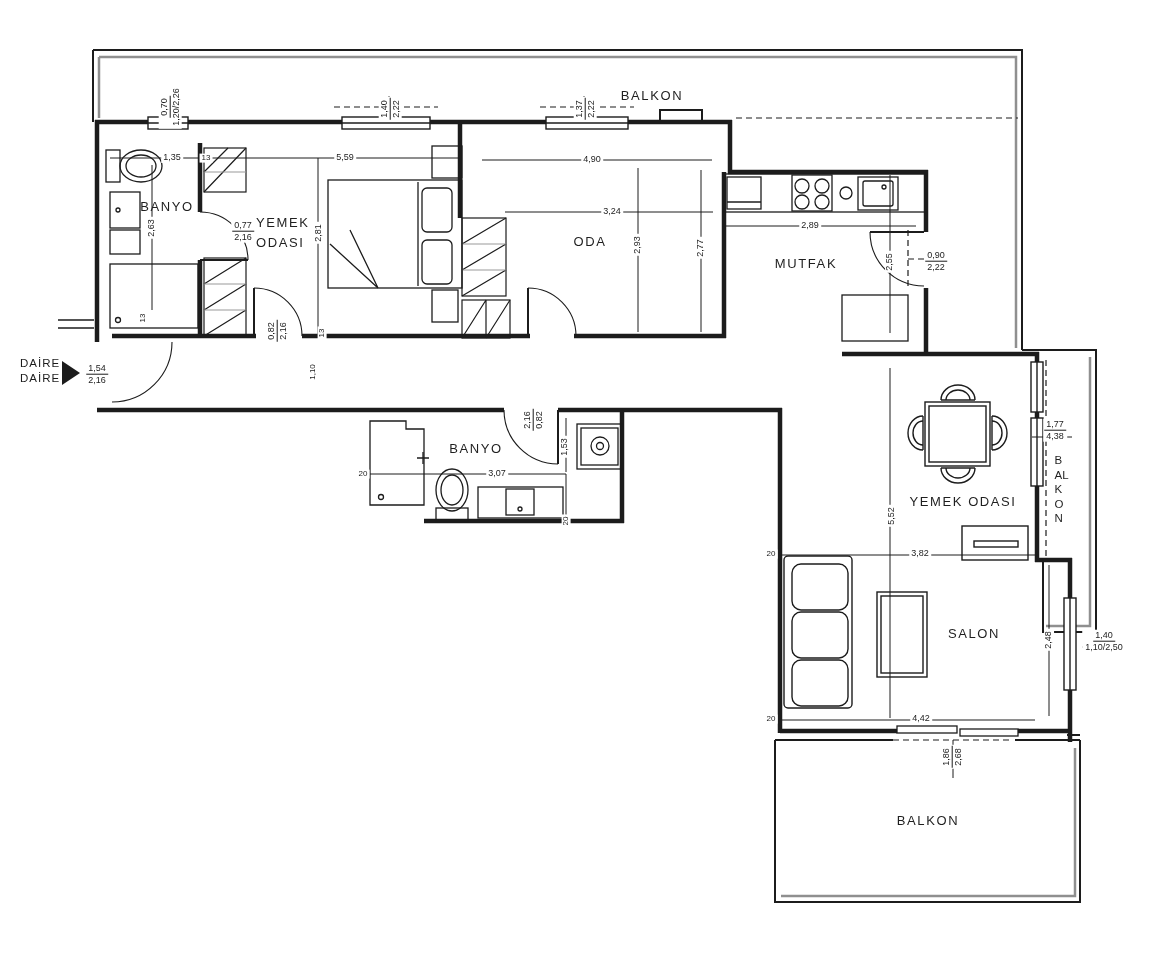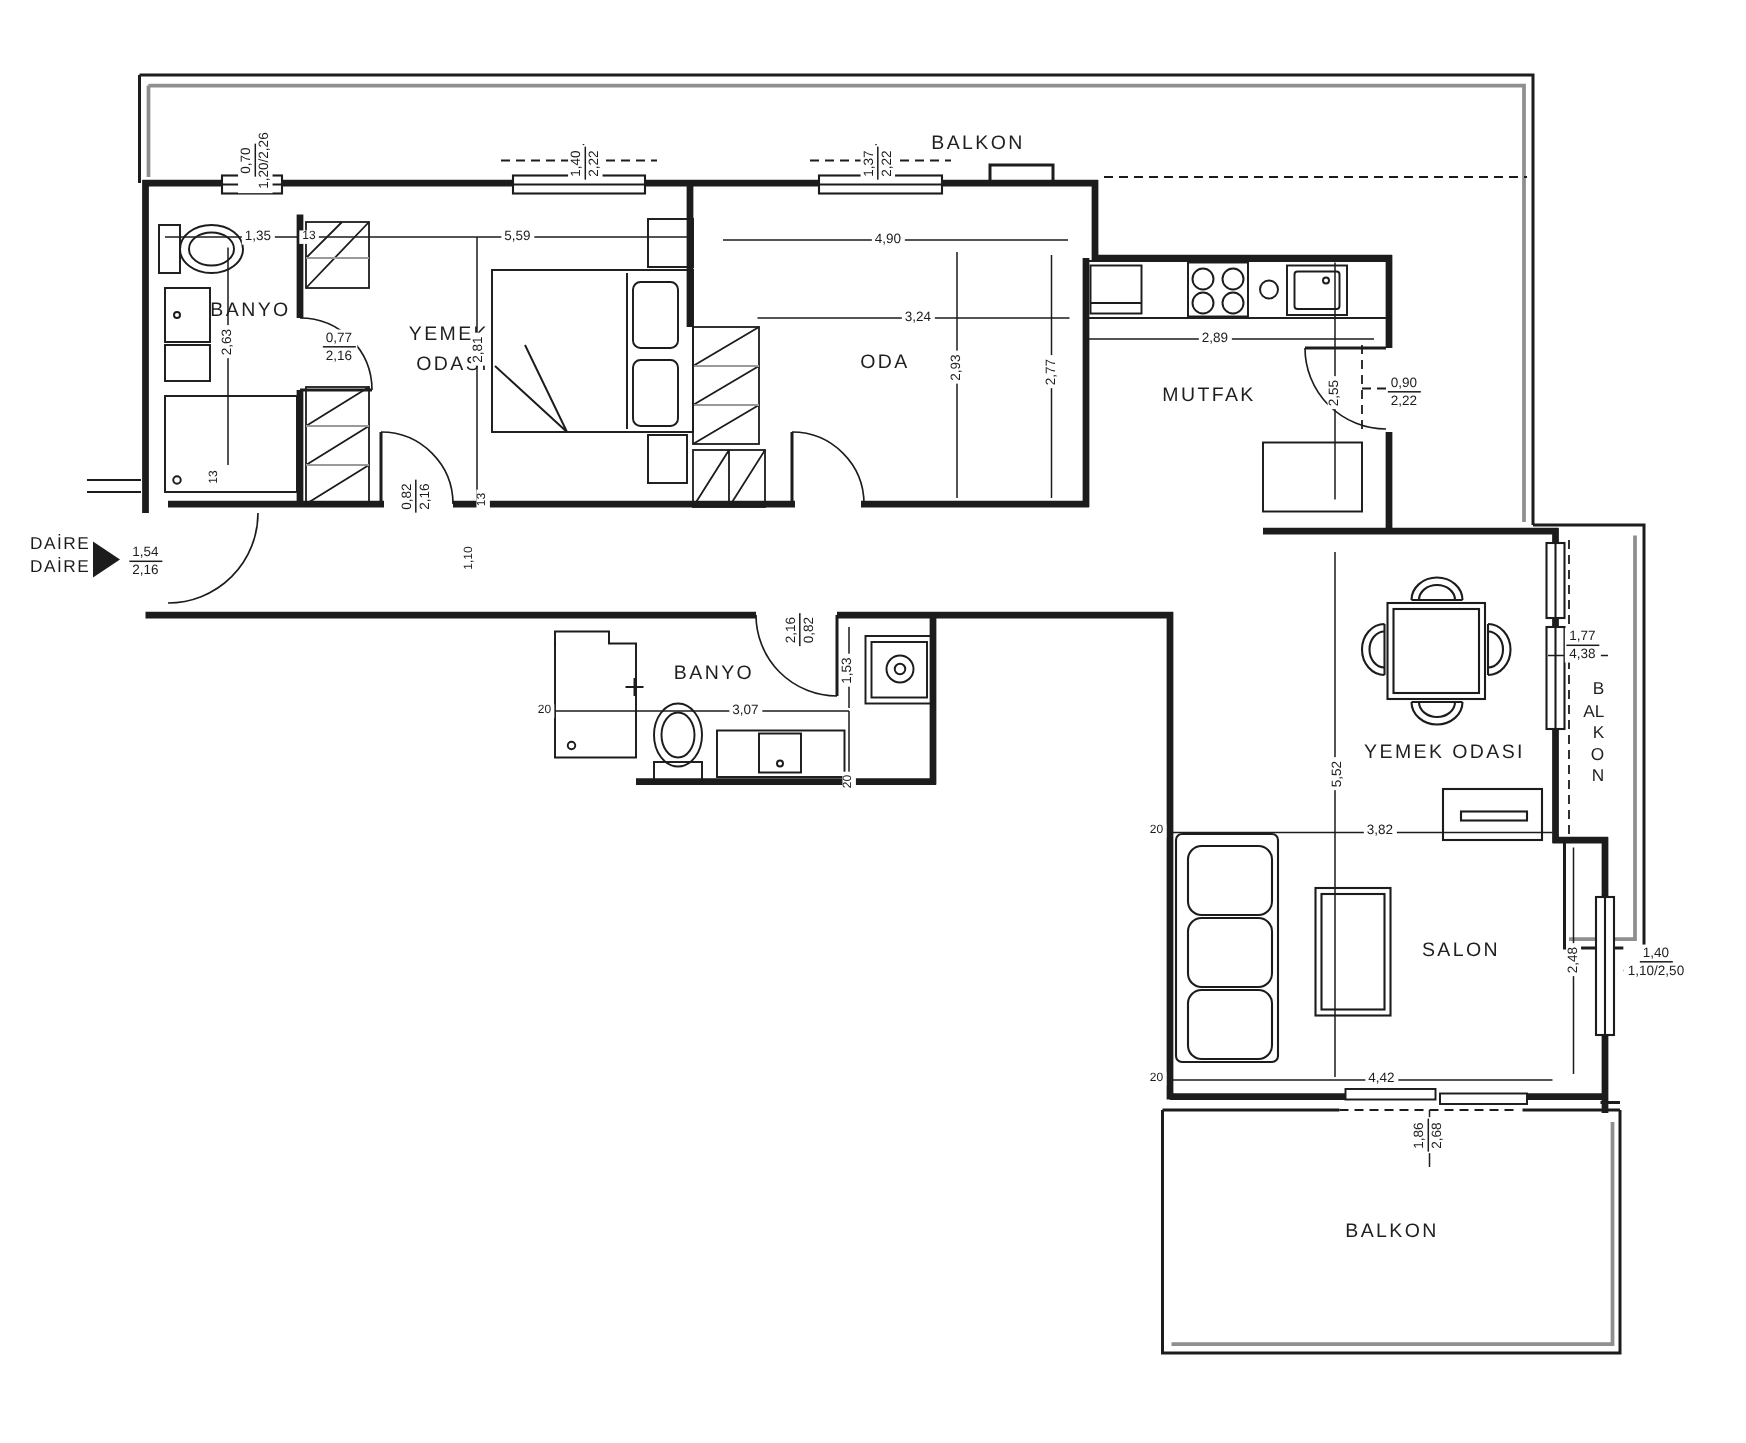--- a/index.html
+++ b/index.html
@@ -4,21 +4,21 @@
 <style>
   html,body{margin:0;padding:0;background:#ffffff;}
   #plan{
     position:relative;width:1164px;height:962px;background:#fff;overflow:hidden;
     font-family:"Liberation Sans","DejaVu Sans",sans-serif;color:#1c1c1c;
   }
   #drawing{position:absolute;left:0;top:0;}
   .room{
     position:absolute;transform:translate(-50%,-50%);
     font-size:13px;letter-spacing:1.6px;color:#1f1f1f;white-space:nowrap;
-    text-align:right;font-weight:400;
+    text-align:left;font-weight:400;
   }
   .room.wrap{white-space:normal;width:70px;line-height:1.55;}
   .room.vert{white-space:normal;width:15px;line-height:14.5px;word-break:break-all;
     font-size:11.5px;letter-spacing:0;}
   .dim{
     position:absolute;transform:translate(-50%,-50%);
     font-size:9px;background:#fff;padding:0 2px;white-space:nowrap;line-height:1.1;
   }
   .dim.small{font-size:8px;}
   .dim.vert{transform:translate(-50%,-50%) rotate(-90deg);}
@@ -324,21 +324,21 @@
   </div>
   <div class="frac vert" style="left:390px;top:109px">
     <span class="ft">1,40</span>
     <span class="fb">2,22</span>
   </div>
   <div class="frac vert" style="left:585px;top:109px">
     <span class="ft">1,37</span>
     <span class="fb">2,22</span>
   </div>
 
-  <div class="frac" style="left:226px;top:231px">
+  <div class="frac" style="left:243px;top:231px">
     <span class="ft">0,77</span>
     <span class="fb">2,16</span>
   </div>
   <div class="frac vert" style="left:277px;top:331px">
     <span class="ft">0,82</span>
     <span class="fb">2,16</span>
   </div>
   <div class="frac vert" style="left:533px;top:420px">
     <span class="ft">2,16</span>
     <span class="fb">0,82</span>

